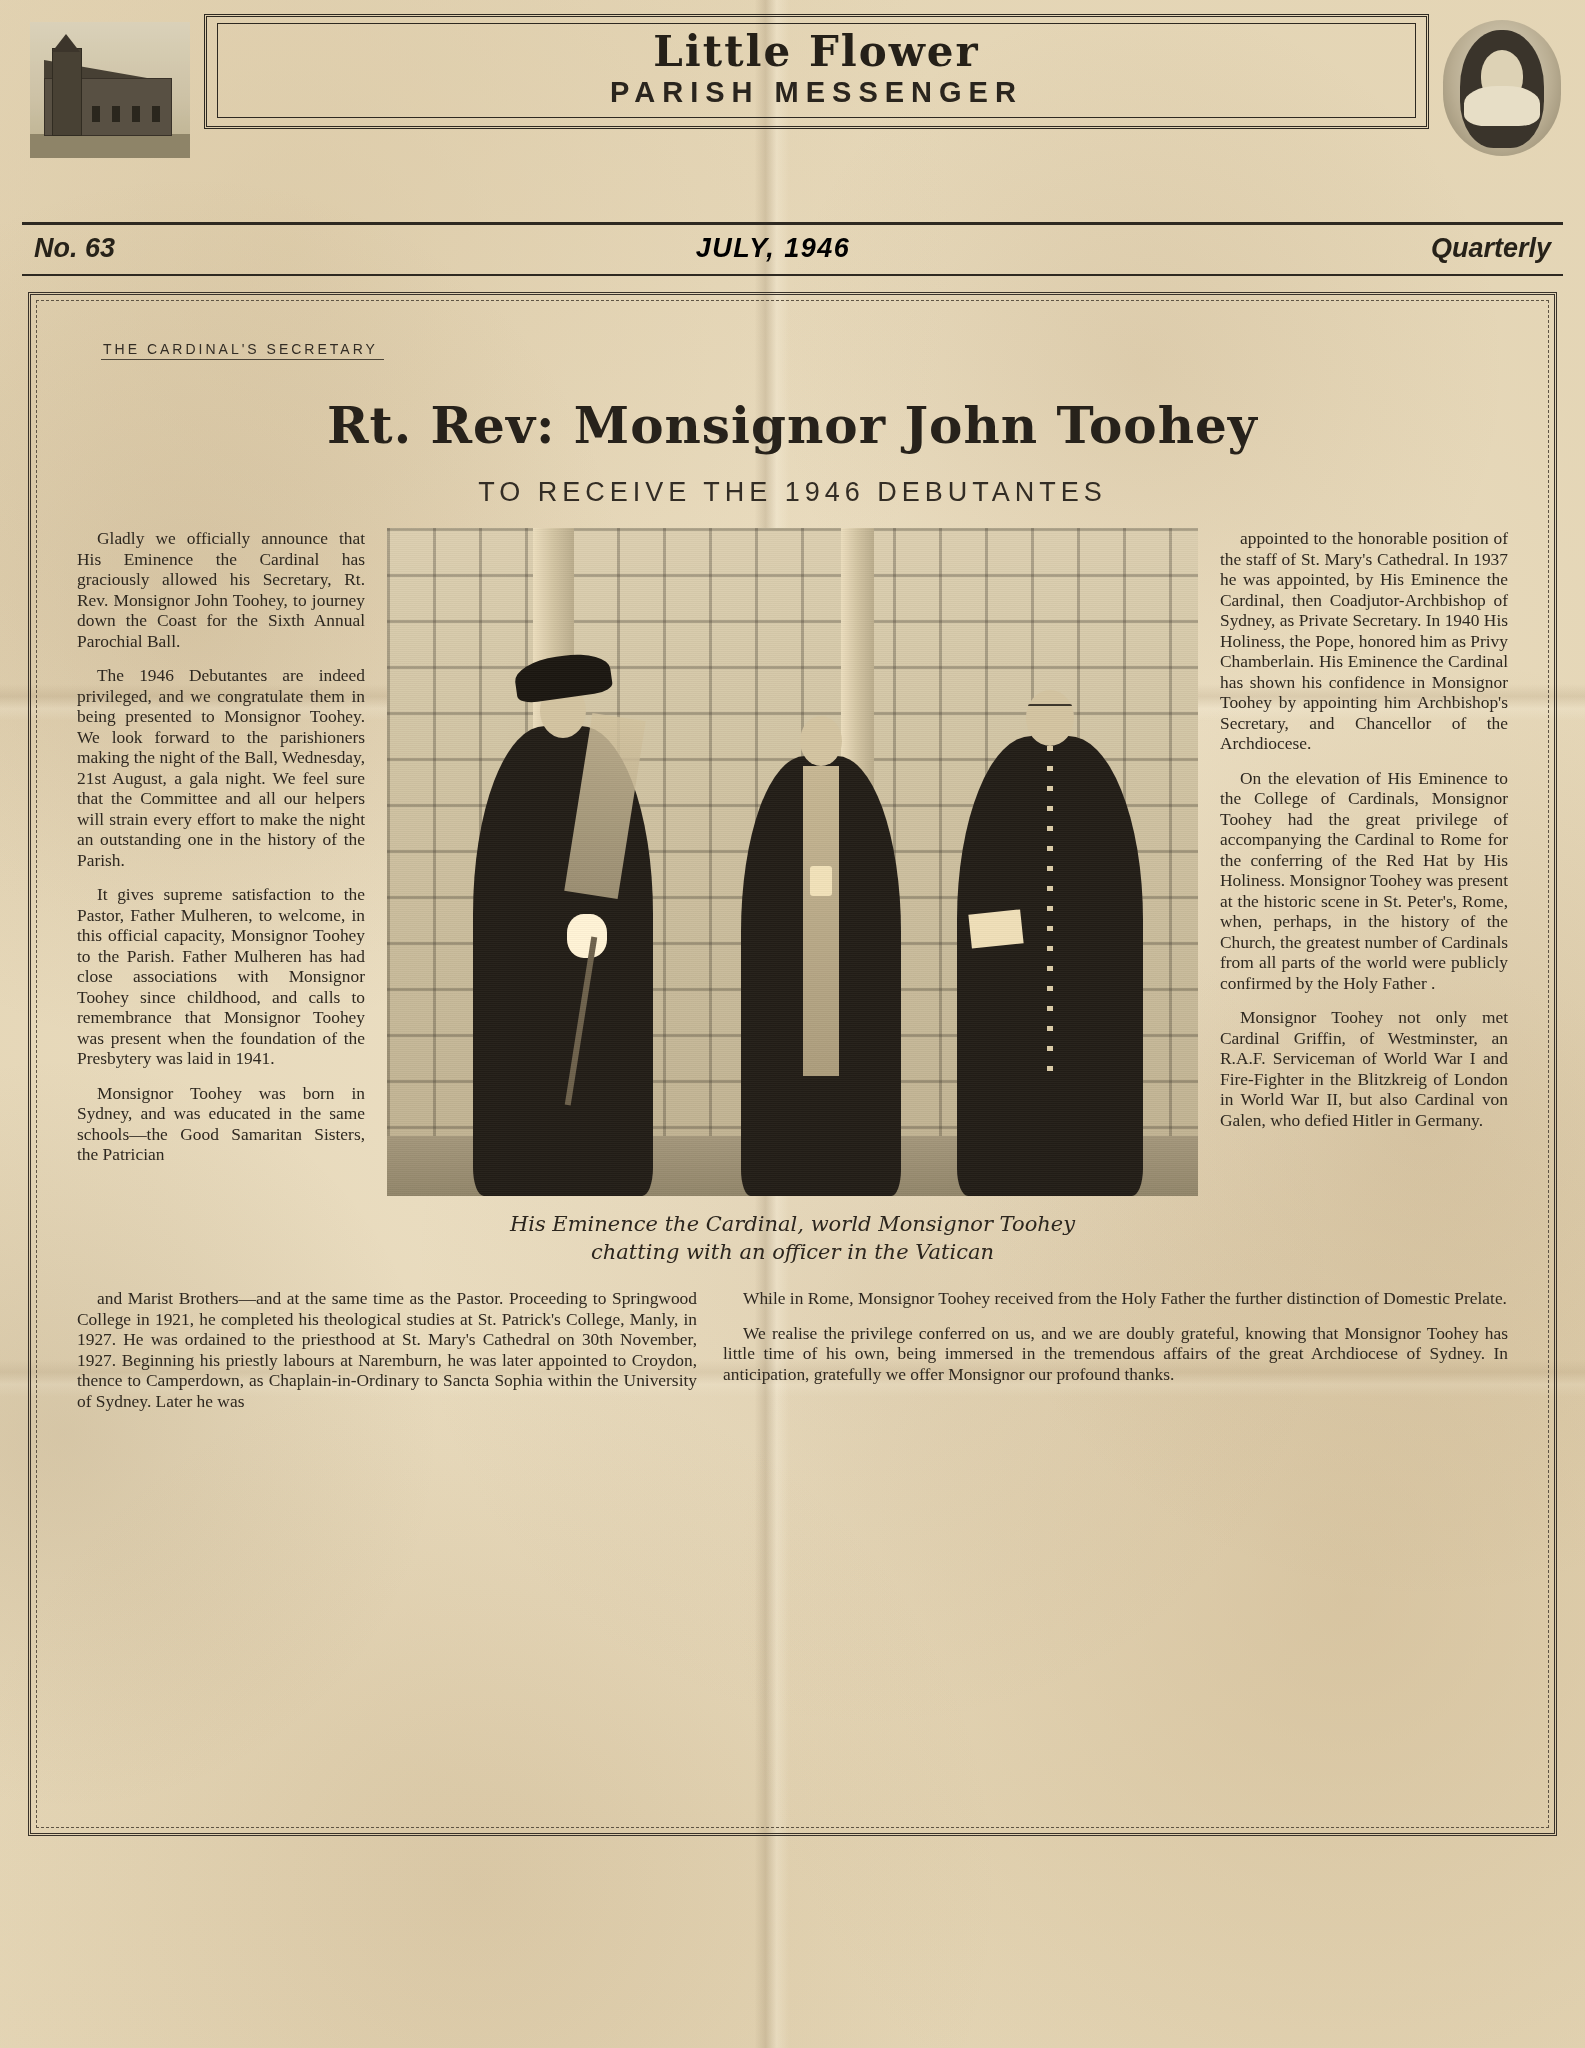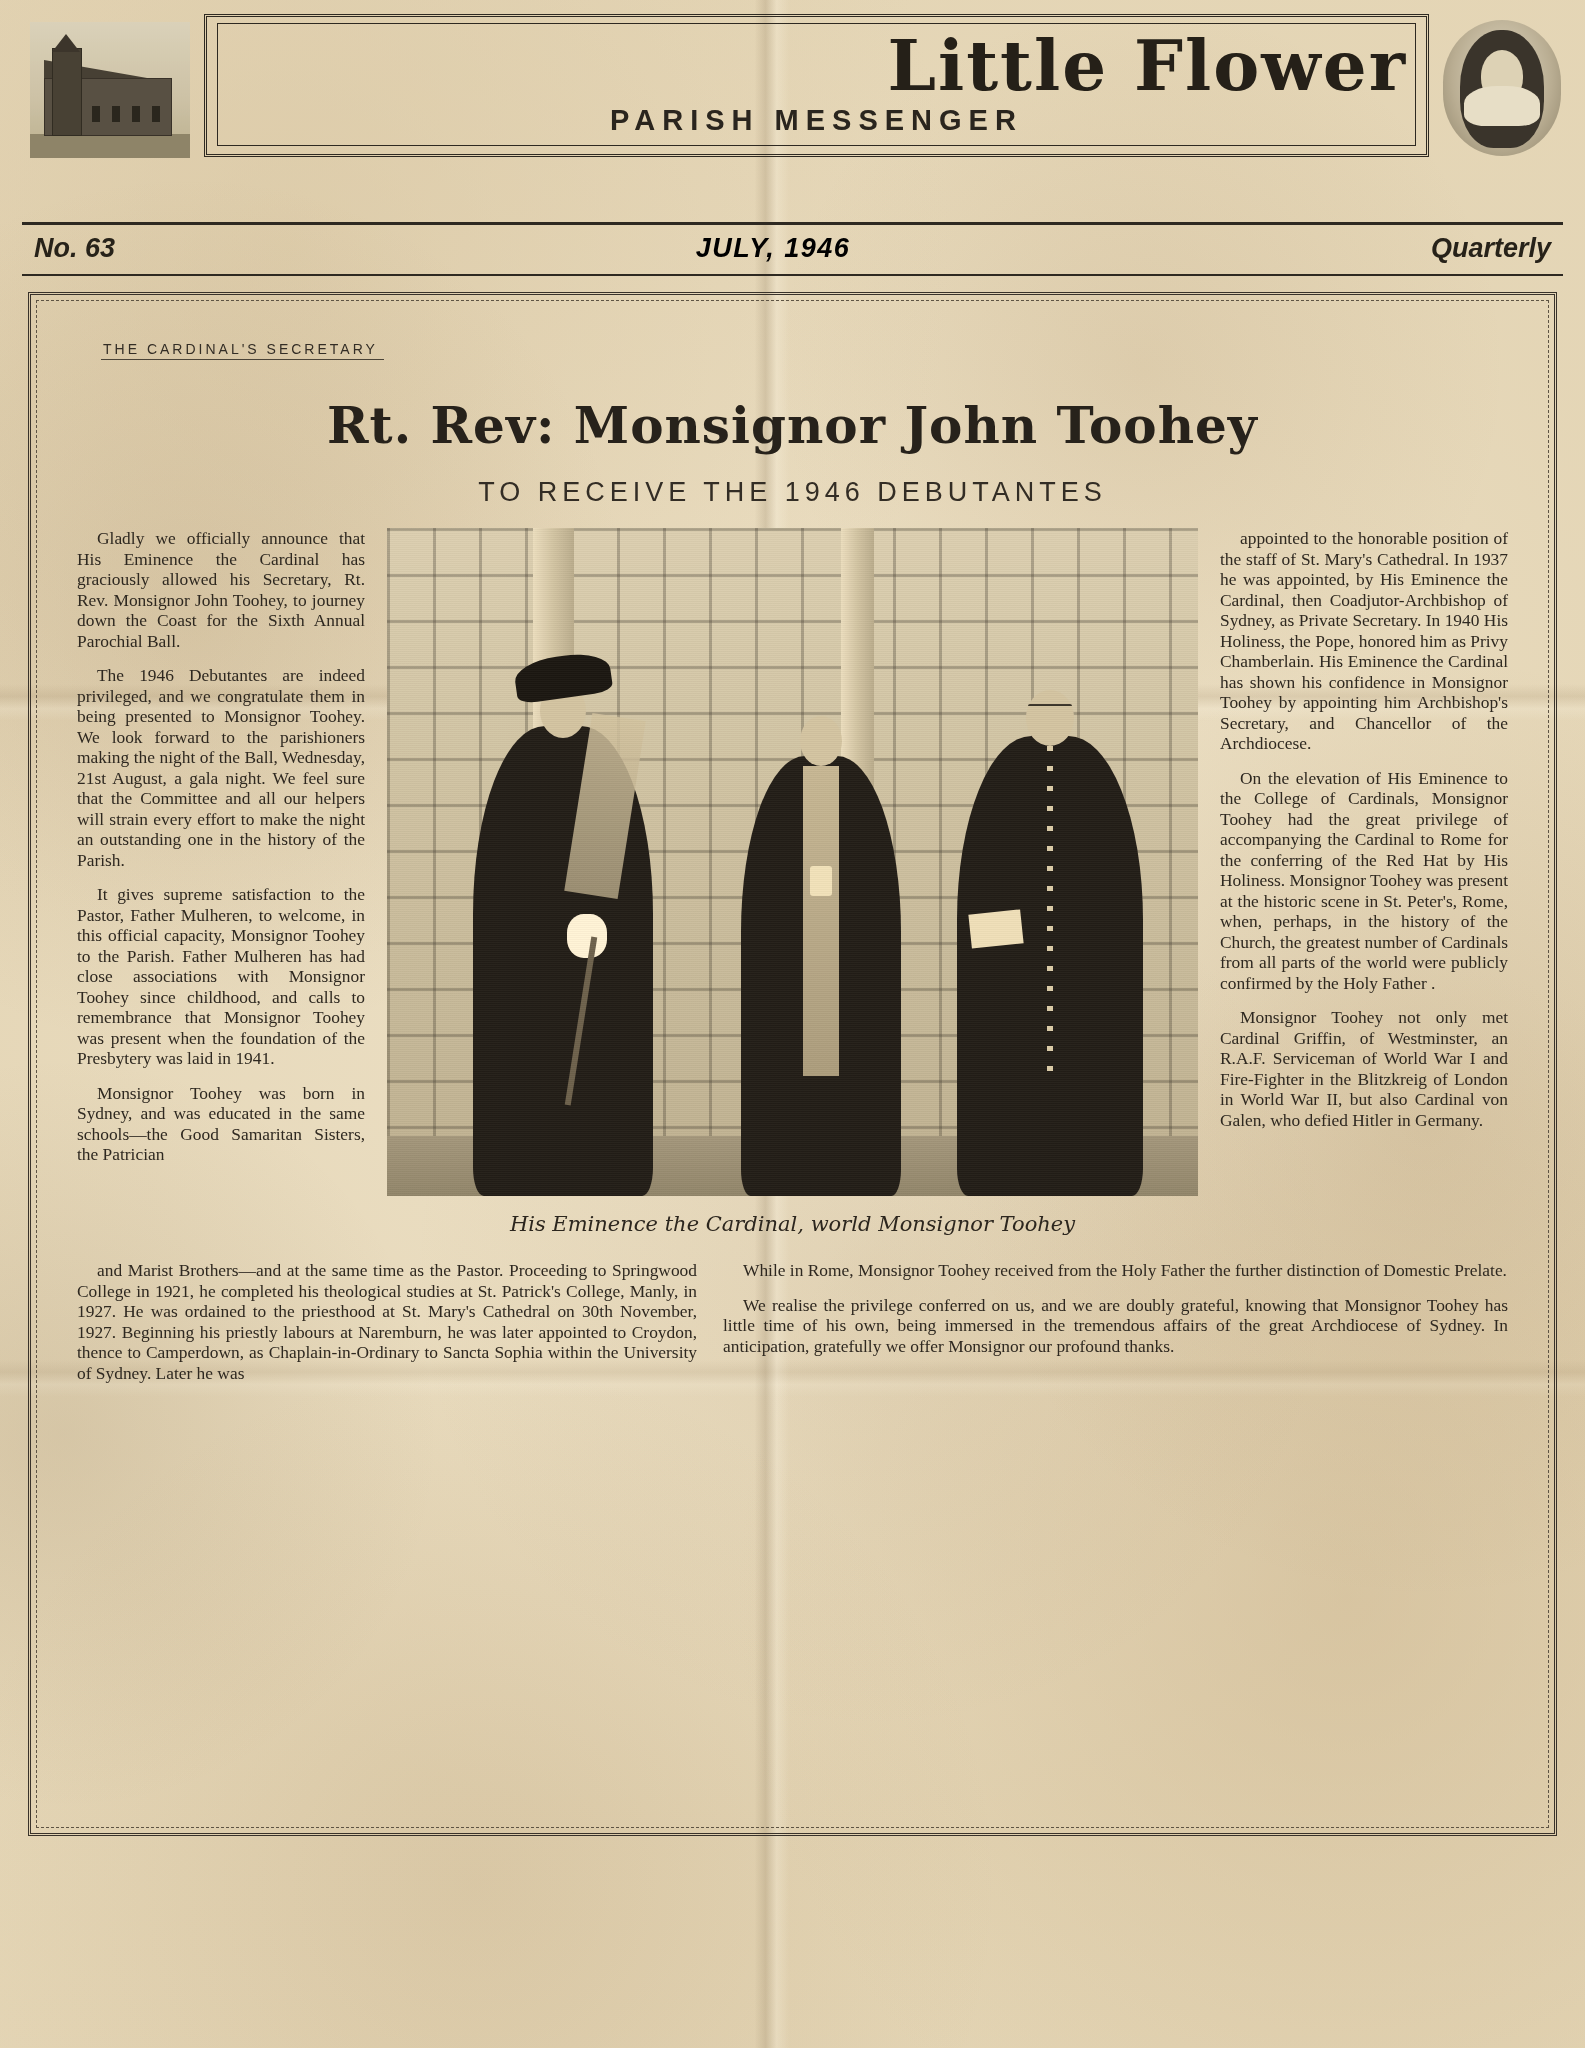--- a/index.html
+++ b/index.html
@@ -97,26 +97,25 @@
     padding: 6px 10px 8px 10px;
     text-align: center;
   }
   #title-inner {
     border: 1px solid #2e2921;
     padding: 2px 8px 6px 8px;
   }
   #paper-title {
     font-family: "DejaVu Serif", serif;
     font-weight: 700;
-    font-size: 69px;
+    font-size: 42px;
     letter-spacing: 2px;
     line-height: 1.05;
     margin: 4px 0 2px 0;
     color: #252018;
-    text-align: right;
   }
   #paper-sub {
     font-family: "Liberation Sans", sans-serif;
     font-weight: 700;
     font-size: 29px;
     letter-spacing: 7px;
     color: #2a251e;
     margin-bottom: 2px;
   }
   #saint-photo {
@@ -436,20 +435,21 @@
               <div class="book"></div>
               <div class="fig-head"></div>
               <div class="specs"></div>
             </div>
 
             <div class="grain"></div>
           </div>
 
           <div id="caption">
             <div>His Eminence the Cardinal, world Monsignor Toohey</div>
+            <div>chatting with an officer in the Vatican</div>
           </div>
         </div>
 
         <div class="col">
           <p class="nb">appointed to the honorable position of the staff of St. Mary's Cathedral. In 1937 he was appointed, by His Eminence the Cardinal, then Coadjutor-Archbishop of Sydney, as Private Secretary. In 1940 His Holiness, the Pope, honored him as Privy Chamberlain. His Eminence the Cardinal has shown his confidence in Monsignor Toohey by appointing him Archbishop's Secretary, and Chancellor of the Archdiocese.</p>
           <p>On the elevation of His Eminence to the College of Cardinals, Monsignor Toohey had the great privilege of accompanying the Cardinal to Rome for the conferring of the Red Hat by His Holiness. Monsignor Toohey was present at the historic scene in St. Peter's, Rome, when, perhaps, in the history of the Church, the greatest number of Cardinals from all parts of the world were publicly confirmed by the Holy Father .</p>
           <p>Monsignor Toohey not only met Cardinal Griffin, of Westminster, an R.A.F. Serviceman of World War I and Fire-Fighter in the Blitzkreig of London in World War II, but also Cardinal von Galen, who defied Hitler in Germany.</p>
         </div>
       </div>
 

